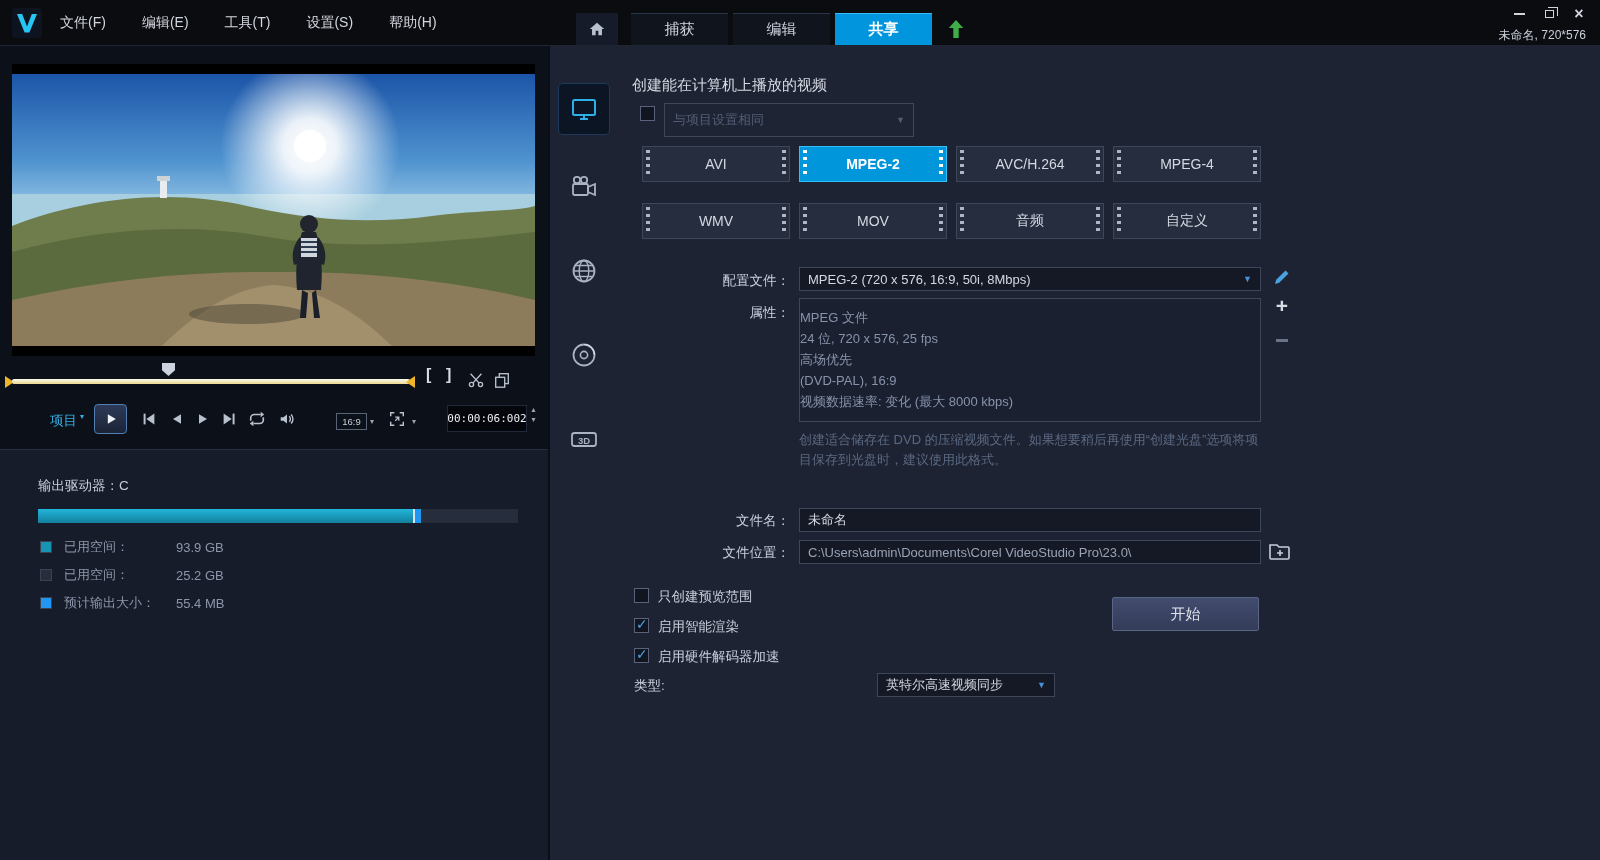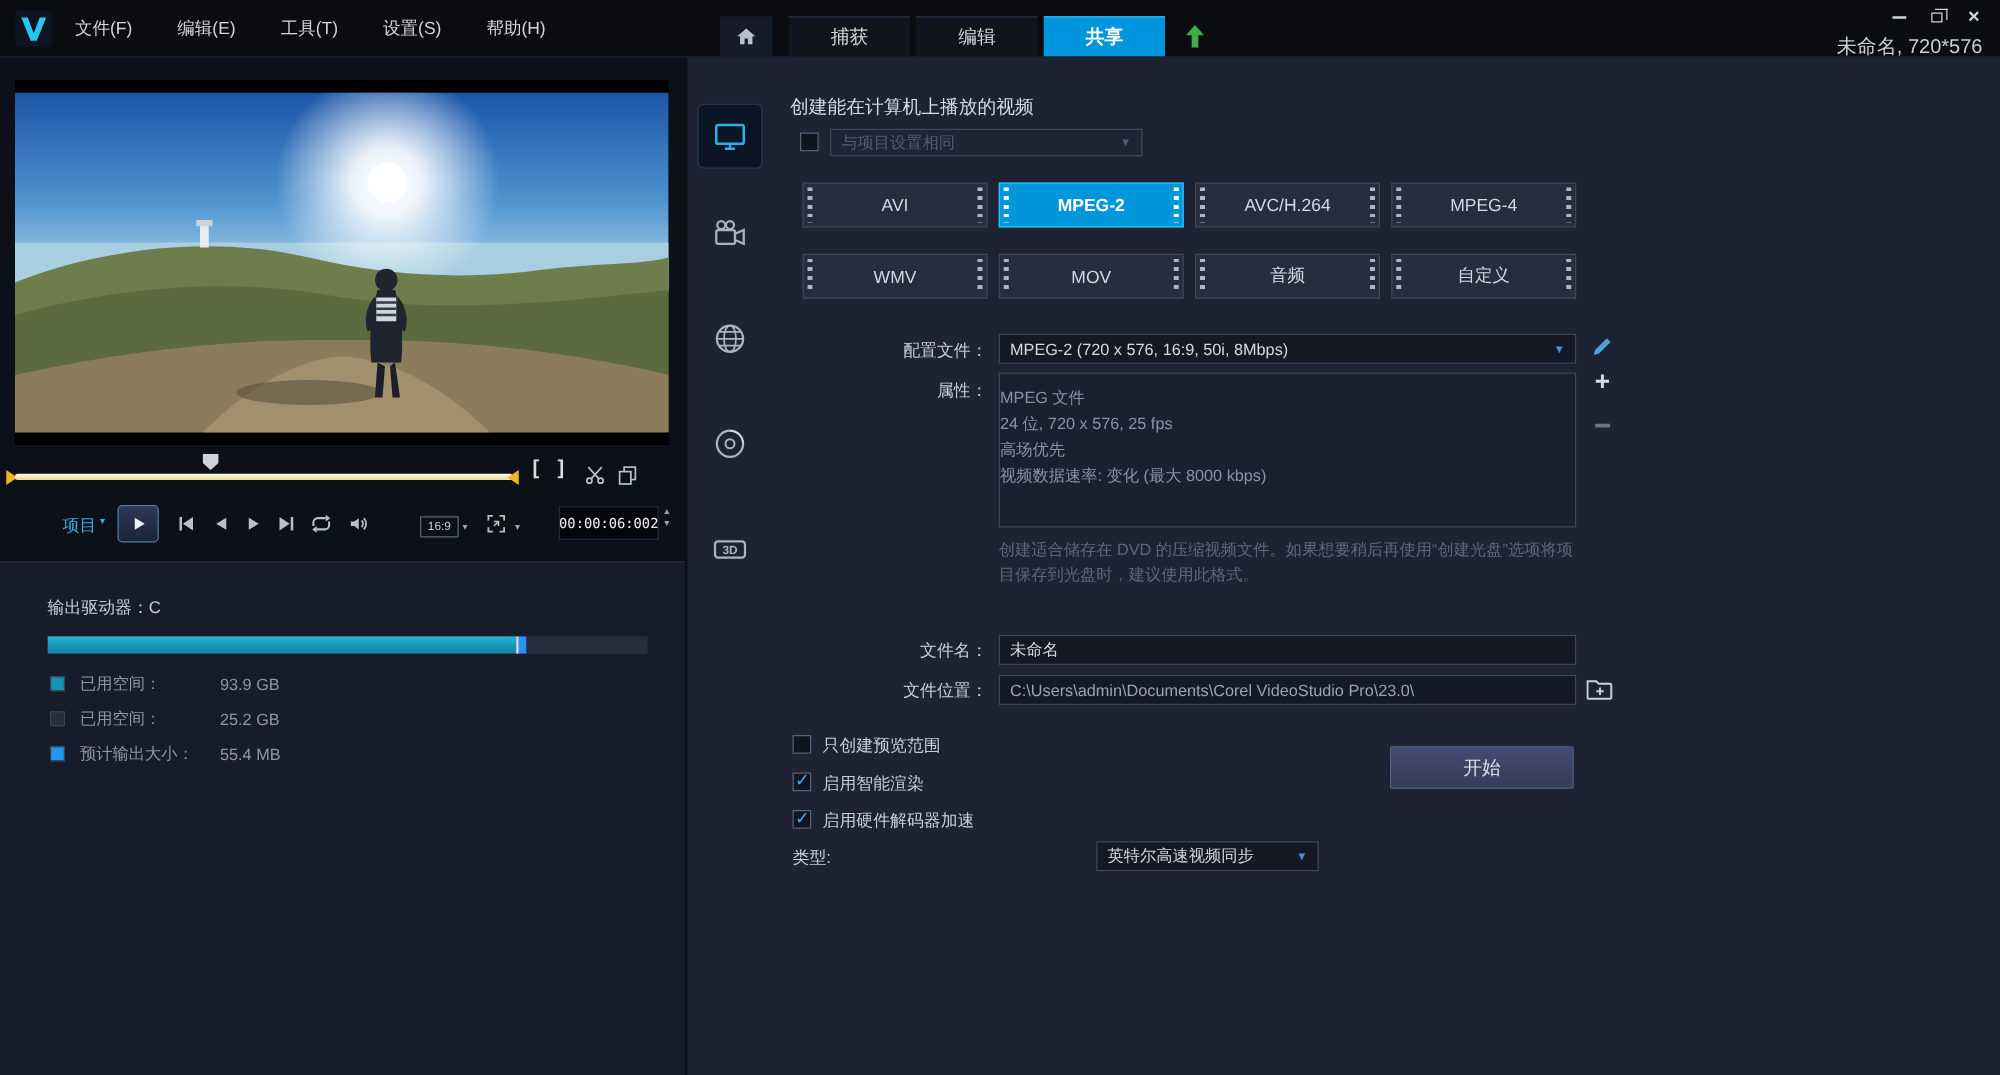--- a/index.html
+++ b/index.html
@@ -16,21 +16,21 @@
   .home{width:42px;height:32px;background:#151b28;display:flex;align-items:center;justify-content:center;margin-right:8px}
   .tab{width:97px;height:32px;background:#10141d;border-top:1px solid #27354d;display:flex;align-items:center;justify-content:center;font-size:15px;color:#cfd4de}
   .tab.active{background:#0095dc;color:#fff;font-weight:bold;border-top-color:#35bdf5}
   .publish{height:32px;margin-left:10px;display:flex;align-items:center;justify-content:center}
   .winctrl{position:absolute;right:14px;top:6px;display:flex;gap:16px;align-items:center;height:16px}
   .wc{display:flex;align-items:center;justify-content:center;width:14px;height:14px;cursor:default}
   .wc.min i{display:block;width:11px;height:2px;background:#cfd4de}
   .wc.rest i{display:block;width:9px;height:8px;border:1px solid #cfd4de;position:relative}
   .wc.rest i::before{content:"";position:absolute;left:2px;top:-4px;width:9px;height:8px;border:1px solid #cfd4de;border-bottom:none;border-left:none}
   .wc.close{font-size:16px;color:#cfd4de;font-weight:bold}
-  .projinfo{position:absolute;right:14px;top:27px;font-size:16px;color:#c9cedb}
+  .projinfo{position:absolute;right:14px;top:27px;font-size:12px;color:#c9cedb}
 
   
   .leftpanel{position:absolute;left:0;top:46px;width:548px;height:814px;background:#171c2a}
   .stage{position:absolute;left:0;top:0;width:548px;height:404px;background:#0c1019;border-bottom:1px solid #272e3f}
   .video{position:absolute;left:12px;top:18px;width:523px;height:292px;background:#000;overflow:hidden}
   .video svg{position:absolute;left:0;top:10px;width:523px;height:272px}
   .trim-l{position:absolute;left:5px;top:330px;width:0;height:0;border-top:6px solid transparent;border-bottom:6px solid transparent;border-left:9px solid #f0b429}
   .scrubbar{position:absolute;left:12px;top:333px;width:398px;height:5px;background:linear-gradient(#fbfaf0,#ead98e);border-radius:2px}
   .trim-r{position:absolute;left:406px;top:330px;width:0;height:0;border-top:6px solid transparent;border-bottom:6px solid transparent;border-right:9px solid #f0b429}
   .scrubhandle{position:absolute;left:162px;top:317px;width:13px;height:13px;background:#cdd3de;clip-path:polygon(0 0,100% 0,100% 55%,50% 100%,0 55%)}
@@ -69,21 +69,21 @@
 
   .sharetitle{position:absolute;left:82px;top:30px;font-size:15px;color:#d6dae3}
   .cb{position:absolute;width:15px;height:15px;background:#11151f;border:1px solid #59627a}
   .cb.checked::after{content:"✓";position:absolute;left:1px;top:-3px;font-size:14px;font-weight:bold;color:#4aa3e8}
   .cb-same{left:90px;top:60px}
   .dd{position:absolute;height:24px;background:#141925;border:1px solid #3e465a;display:flex;align-items:center;padding:0 8px;font-size:13px;color:#d4d8e2}
   .dd .txt{flex:1;white-space:nowrap;overflow:hidden}
   .dd .arrow{font-size:9px;color:#4a90d9;margin-left:6px}
   .dd.disabled{background:#1e2434;color:#525c74}
   .dd.disabled .arrow{color:#525c74}
-  .dd-same{left:114px;top:57px;width:250px;height:22px}
+  .dd-same{left:114px;top:57px;width:250px;height:34px}
 
   .fmt{position:absolute;width:148px;height:36px;background:#262d3e;border:1px solid #3e465a;color:#d4d8e2;font-size:14px;display:flex;align-items:center;justify-content:center;cursor:default}
   .fmt::before,.fmt::after{content:"";position:absolute;top:3px;bottom:3px;width:4px;background-image:repeating-linear-gradient(#aeb6c6 0 3px,transparent 3px 7px)}
   .fmt::before{left:3px}.fmt::after{right:3px}
   .fmt.sel{background:#0096dc;border-color:#35bdf5;color:#fff;font-weight:bold}
   .fmt.sel::before,.fmt.sel::after{background-image:repeating-linear-gradient(#fff 0 3px,transparent 3px 7px)}
   .f11{left:92px;top:100px}.f12{left:249px;top:100px}.f13{left:406px;top:100px}.f14{left:563px;top:100px}
   .f21{left:92px;top:157px}.f22{left:249px;top:157px}.f23{left:406px;top:157px}.f24{left:563px;top:157px}
 
   .flabel{position:absolute;left:82px;width:158px;text-align:right;font-size:13.5px;color:#c9cedb}
@@ -364,20 +364,21 @@
     <span class="sidebtn sb-add">+</span>
     <span class="sidebtn sb-del">
         <i></i>
       </span>
 
     <div class="flabel lab-props">属性：</div>
     <div class="propsbox">
       <span>MPEG 文件</span>
       <span>24 位, 720 x 576, 25 fps</span>
       <span>高场优先</span>
+      <span>(DVD-PAL),  16:9</span>
       <span>视频数据速率: 变化 (最大  8000 kbps)</span>
     </div>
 
     <div class="hint">创建适合储存在 DVD 的压缩视频文件。如果想要稍后再使用“创建光盘”选项将项目保存到光盘时，建议使用此格式。</div>
 
     <div class="flabel lab-fname">文件名：</div>
     <input class="fld fld-name" value="未命名" style="">
 
     <div class="flabel lab-floc">文件位置：</div>
     <input class="fld fld-loc" value="C:\Users\admin\Documents\Corel VideoStudio Pro\23.0\" style="">

